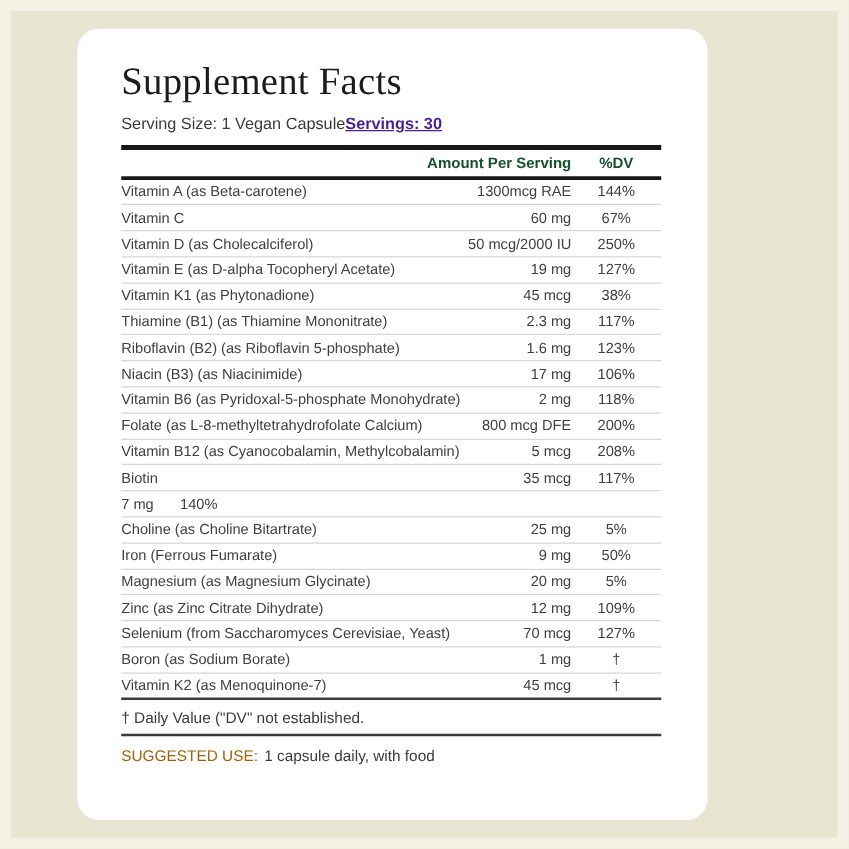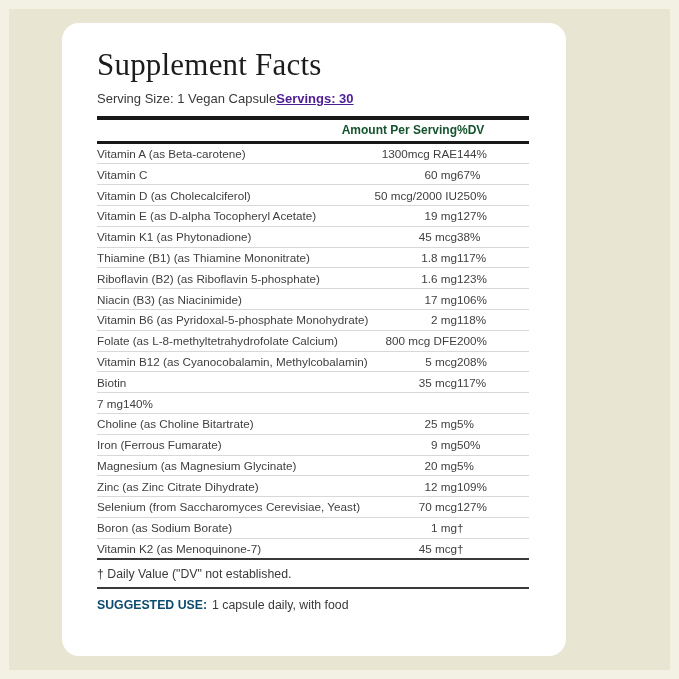--- a/index.html
+++ b/index.html
@@ -37,21 +37,21 @@
     font-size:13px;
     color:#3a3a3a;
     display:flex;
     gap:0;
     white-space:nowrap;
   }
   .serving-line .bold { font-weight:bold; color:#4c1d95;text-decoration:underline; }
   .row { display:flex; align-items:center; }
   .n { flex:1; padding-right:8px; white-space:nowrap; overflow:hidden; }
   .a { white-space:nowrap; }
-  .d { width:72px; text-align:left; white-space:nowrap; }
+  .d { width:72px; text-align:center; white-space:nowrap; }
   .thead {
     margin-top:10px;
     border-top:4px solid #181818;
     border-bottom:3px solid #181818;
     height:21px;
   }
   .thead .a, .thead .d {
     font-weight:bold;
     font-size:12px;
     color:#14532d;
@@ -73,21 +73,21 @@
   }
   .suggested {
     height:32px;
     display:flex;
     align-items:center;
     gap:5px;
     font-size:12.3px;
     color:#3a3a3a;
     white-space:nowrap;
   }
-  .suggested .bold { font-weight:bold; color:#0c4a6e; }
+  .suggested .bold { font-weight:normal; color:#a16207; }
 </style>
 </head>
 <body>
 
 <div class="canvas">
   <div class="card">
 
     <h1 class="title">Supplement Facts</h1>
 
     <div class="serving-line">
@@ -127,21 +127,21 @@
       </div>
 
       <div class="row">
         <span class="n">Vitamin K1 (as Phytonadione)</span>
         <span class="a">45 mcg</span>
         <span class="d">38%</span>
       </div>
 
       <div class="row">
         <span class="n">Thiamine (B1) (as Thiamine Mononitrate)</span>
-        <span class="a">1.8 mg</span>
+        <span class="a">2.3 mg</span>
         <span class="d">117%</span>
       </div>
 
       <div class="row">
         <span class="n">Riboflavin (B2) (as Riboflavin 5-phosphate)</span>
         <span class="a">1.6 mg</span>
         <span class="d">123%</span>
       </div>
 
       <div class="row">

